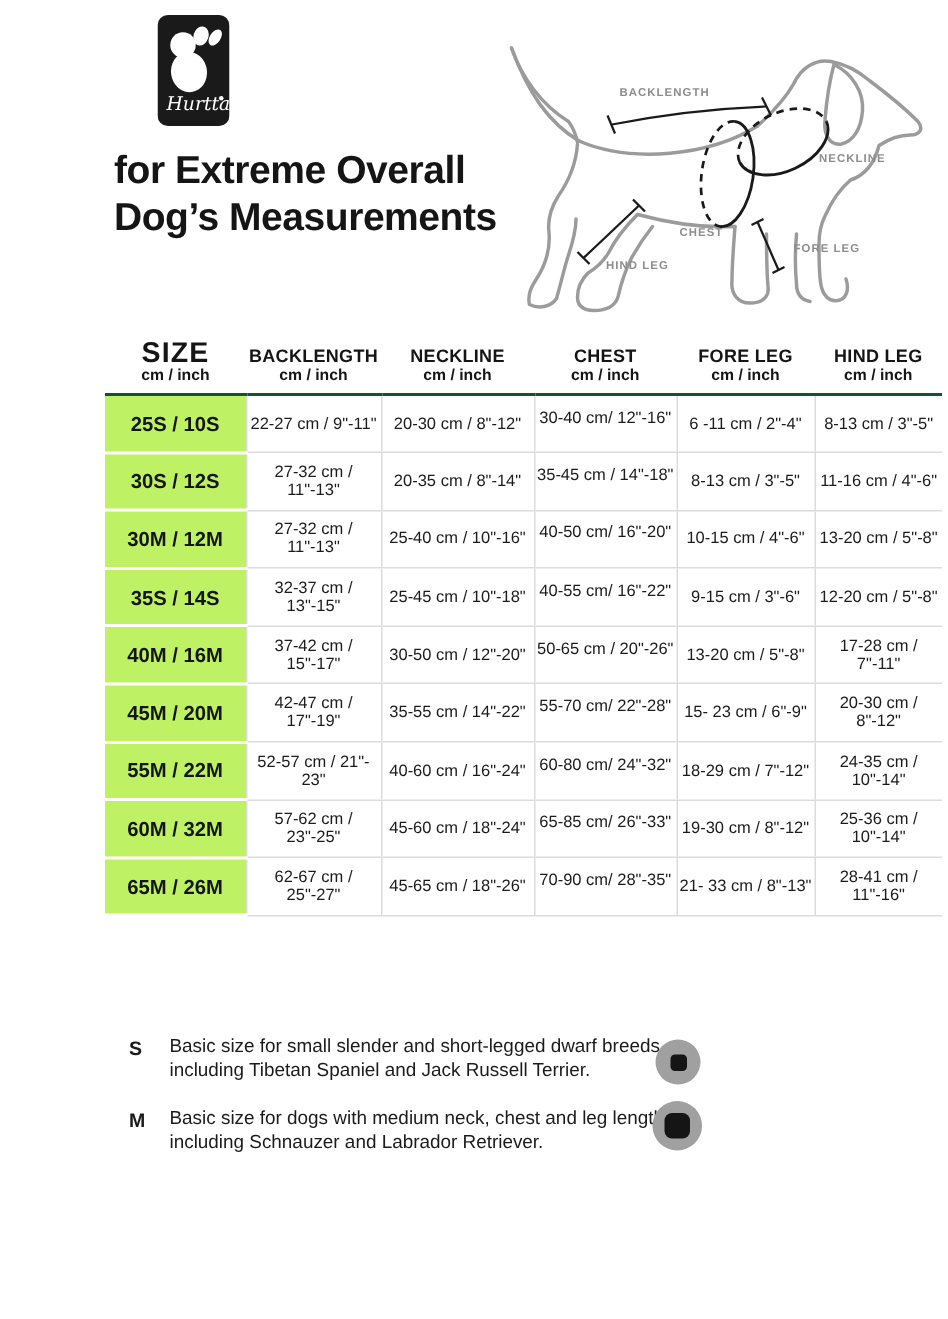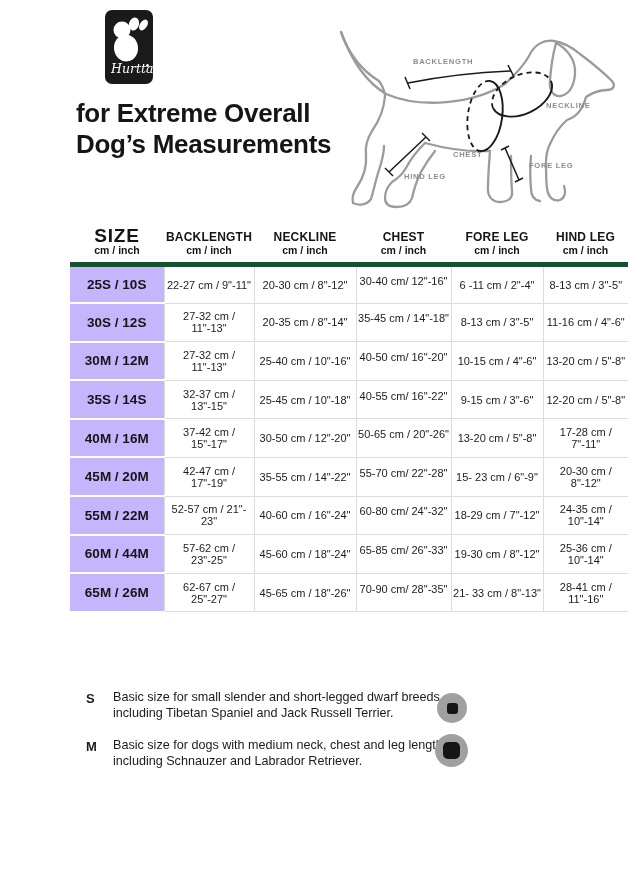--- a/index.html
+++ b/index.html
@@ -14,27 +14,27 @@
     font-weight:bold;letter-spacing:-0.3px;color:#151515;}
   
   .diagram{position:absolute;left:325px;top:20px;width:307px;height:195px;}
   .diagram text{font-family:"Liberation Sans","DejaVu Sans",sans-serif;
     font-size:7.6px;font-weight:bold;letter-spacing:0.7px;fill:#8d8d8d;}
   
   .size-table-wrap{position:absolute;left:70px;top:220px;width:558px;}
   table.size-table{border-collapse:collapse;table-layout:fixed;width:558px;}
   table.size-table thead th{
     vertical-align:bottom;padding:0 0 6px 0;text-align:center;
-    border-bottom:5px solid #14532d;height:36px;font-weight:bold;color:#151515;
+    border-bottom:2px solid #14532d;height:36px;font-weight:bold;color:#151515;
   }
   .h-label{display:block;font-size:12px;line-height:13px;letter-spacing:0.2px;}
   .h-label.big{font-size:19px;line-height:17px;letter-spacing:0.8px;}
   .h-sub{display:block;font-size:10.5px;line-height:12px;font-weight:bold;}
   table.size-table tbody th{
-    background:#c4b5fd;border-bottom:2px solid #ffffff;
+    background:#bef264;border-bottom:2px solid #ffffff;
     font-size:13.5px;font-weight:bold;text-align:center;color:#151515;
   }
   table.size-table tbody td{
     background:#fff;border-bottom:1px solid #dcdcdc;border-left:1px solid #dcdcdc;
     font-size:11px;text-align:center;color:#1b1b1b;padding:0 1px;
   }
   table.size-table tbody tr{height:38.6px;}
   td.cell-chest .v{position:relative;top:-4px;display:inline-block;}
   
   .notes{position:absolute;left:86px;top:690px;width:380px;}
@@ -210,21 +210,21 @@
     </tr>
           <tr>
       <th><span class="v">55M / 22M</span></th>
       <td><span class="v">52-57 cm / 21"- 23"</span></td>
       <td><span class="v">40-60 cm / 16"-24"</span></td>
       <td class="cell-chest"><span class="v">60-80 cm/ 24"-32"</span></td>
       <td><span class="v">18-29 cm / 7"-12"</span></td>
       <td><span class="v">24-35 cm / 10"-14"</span></td>
     </tr>
           <tr>
-      <th><span class="v">60M / 44M</span></th>
+      <th><span class="v">60M / 32M</span></th>
       <td><span class="v">57-62 cm / 23"-25"</span></td>
       <td><span class="v">45-60 cm / 18"-24"</span></td>
       <td class="cell-chest"><span class="v">65-85 cm/ 26"-33"</span></td>
       <td><span class="v">19-30 cm / 8"-12"</span></td>
       <td><span class="v">25-36 cm / 10"-14"</span></td>
     </tr>
           <tr>
       <th><span class="v">65M / 26M</span></th>
       <td><span class="v">62-67 cm / 25"-27"</span></td>
       <td><span class="v">45-65 cm / 18"-26"</span></td>

